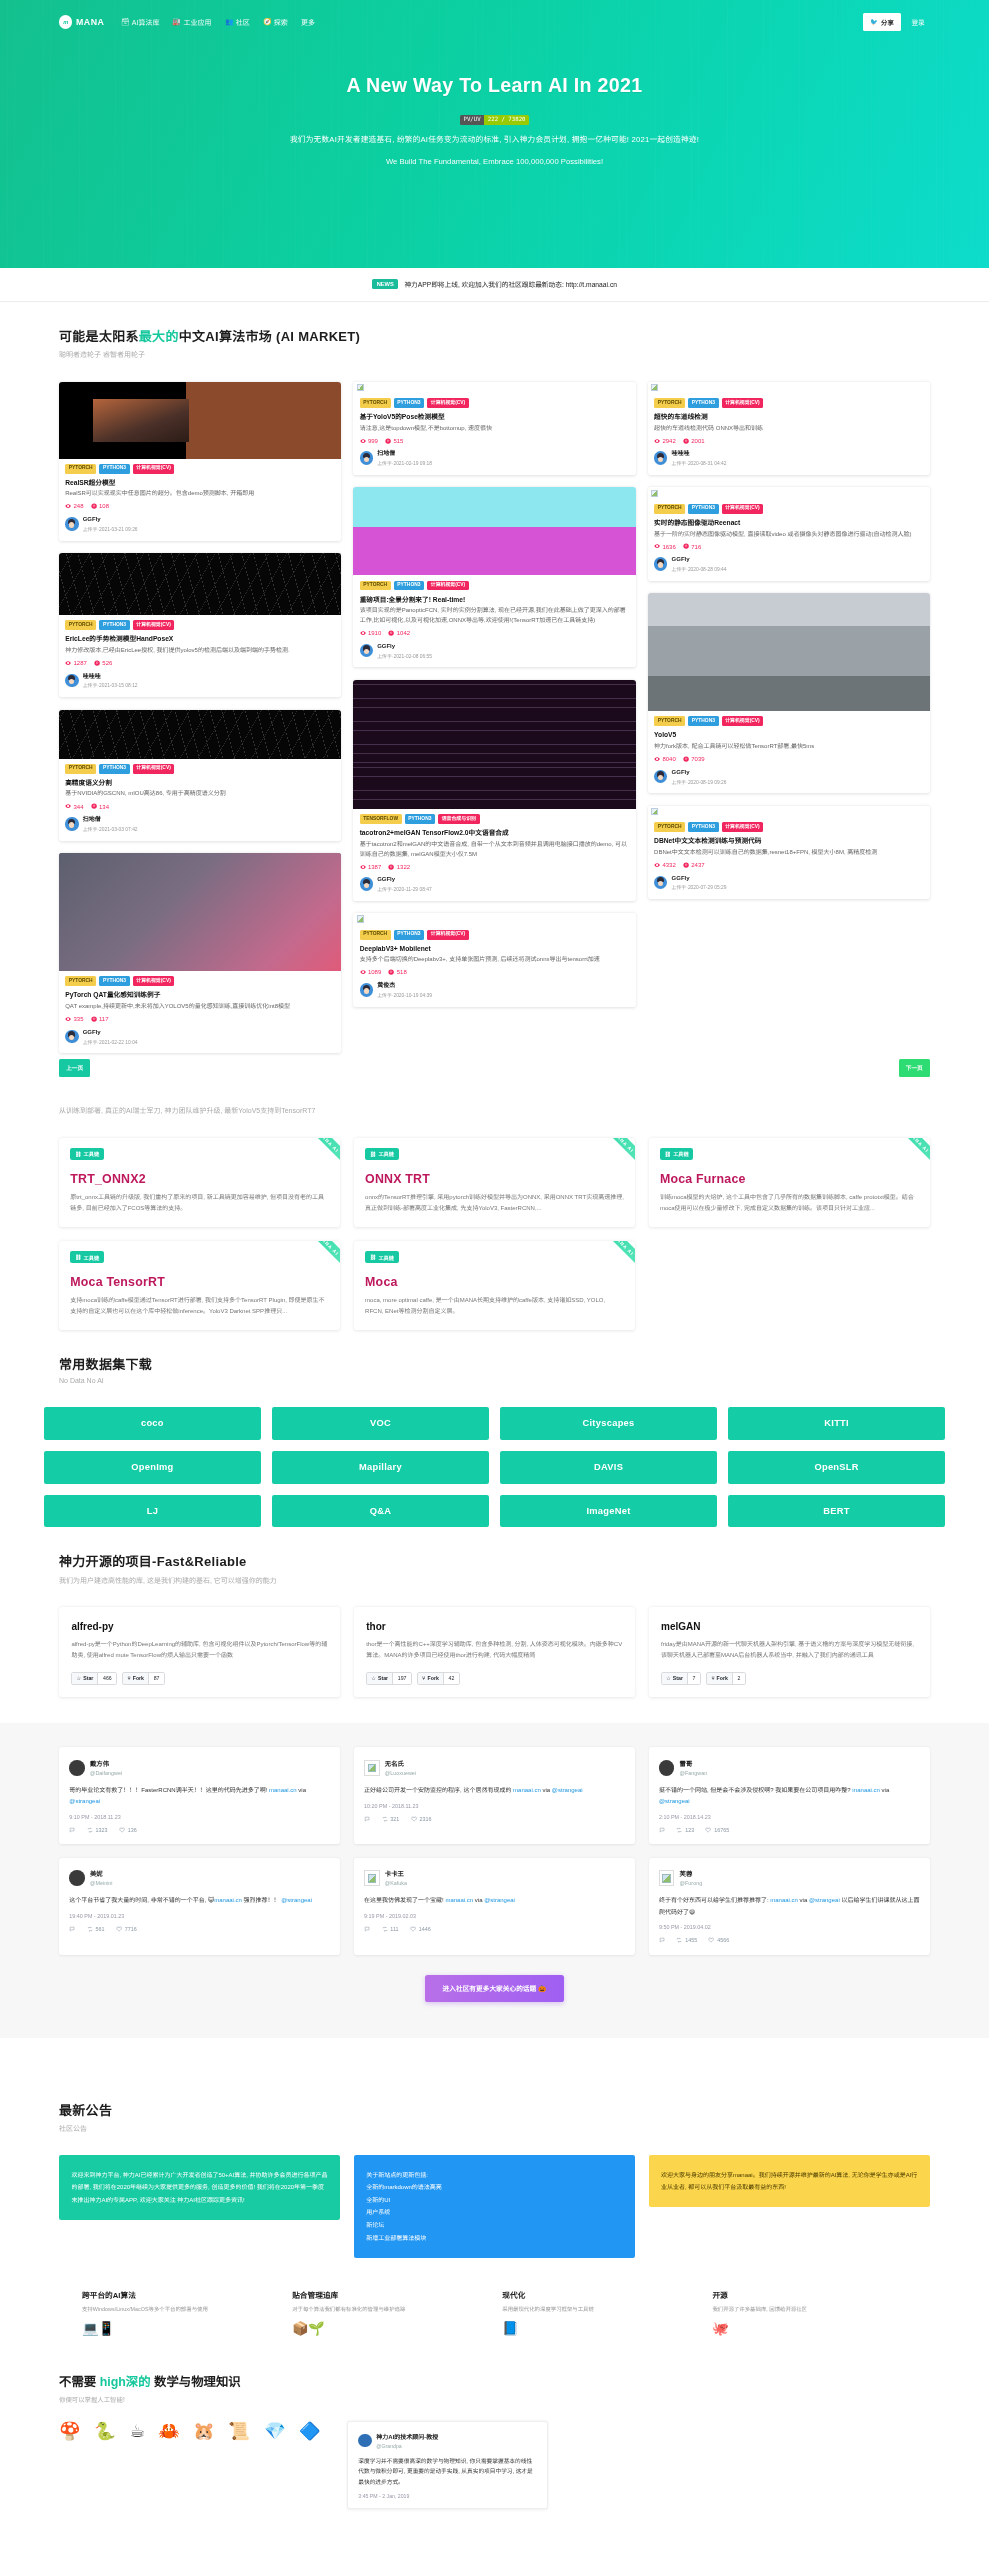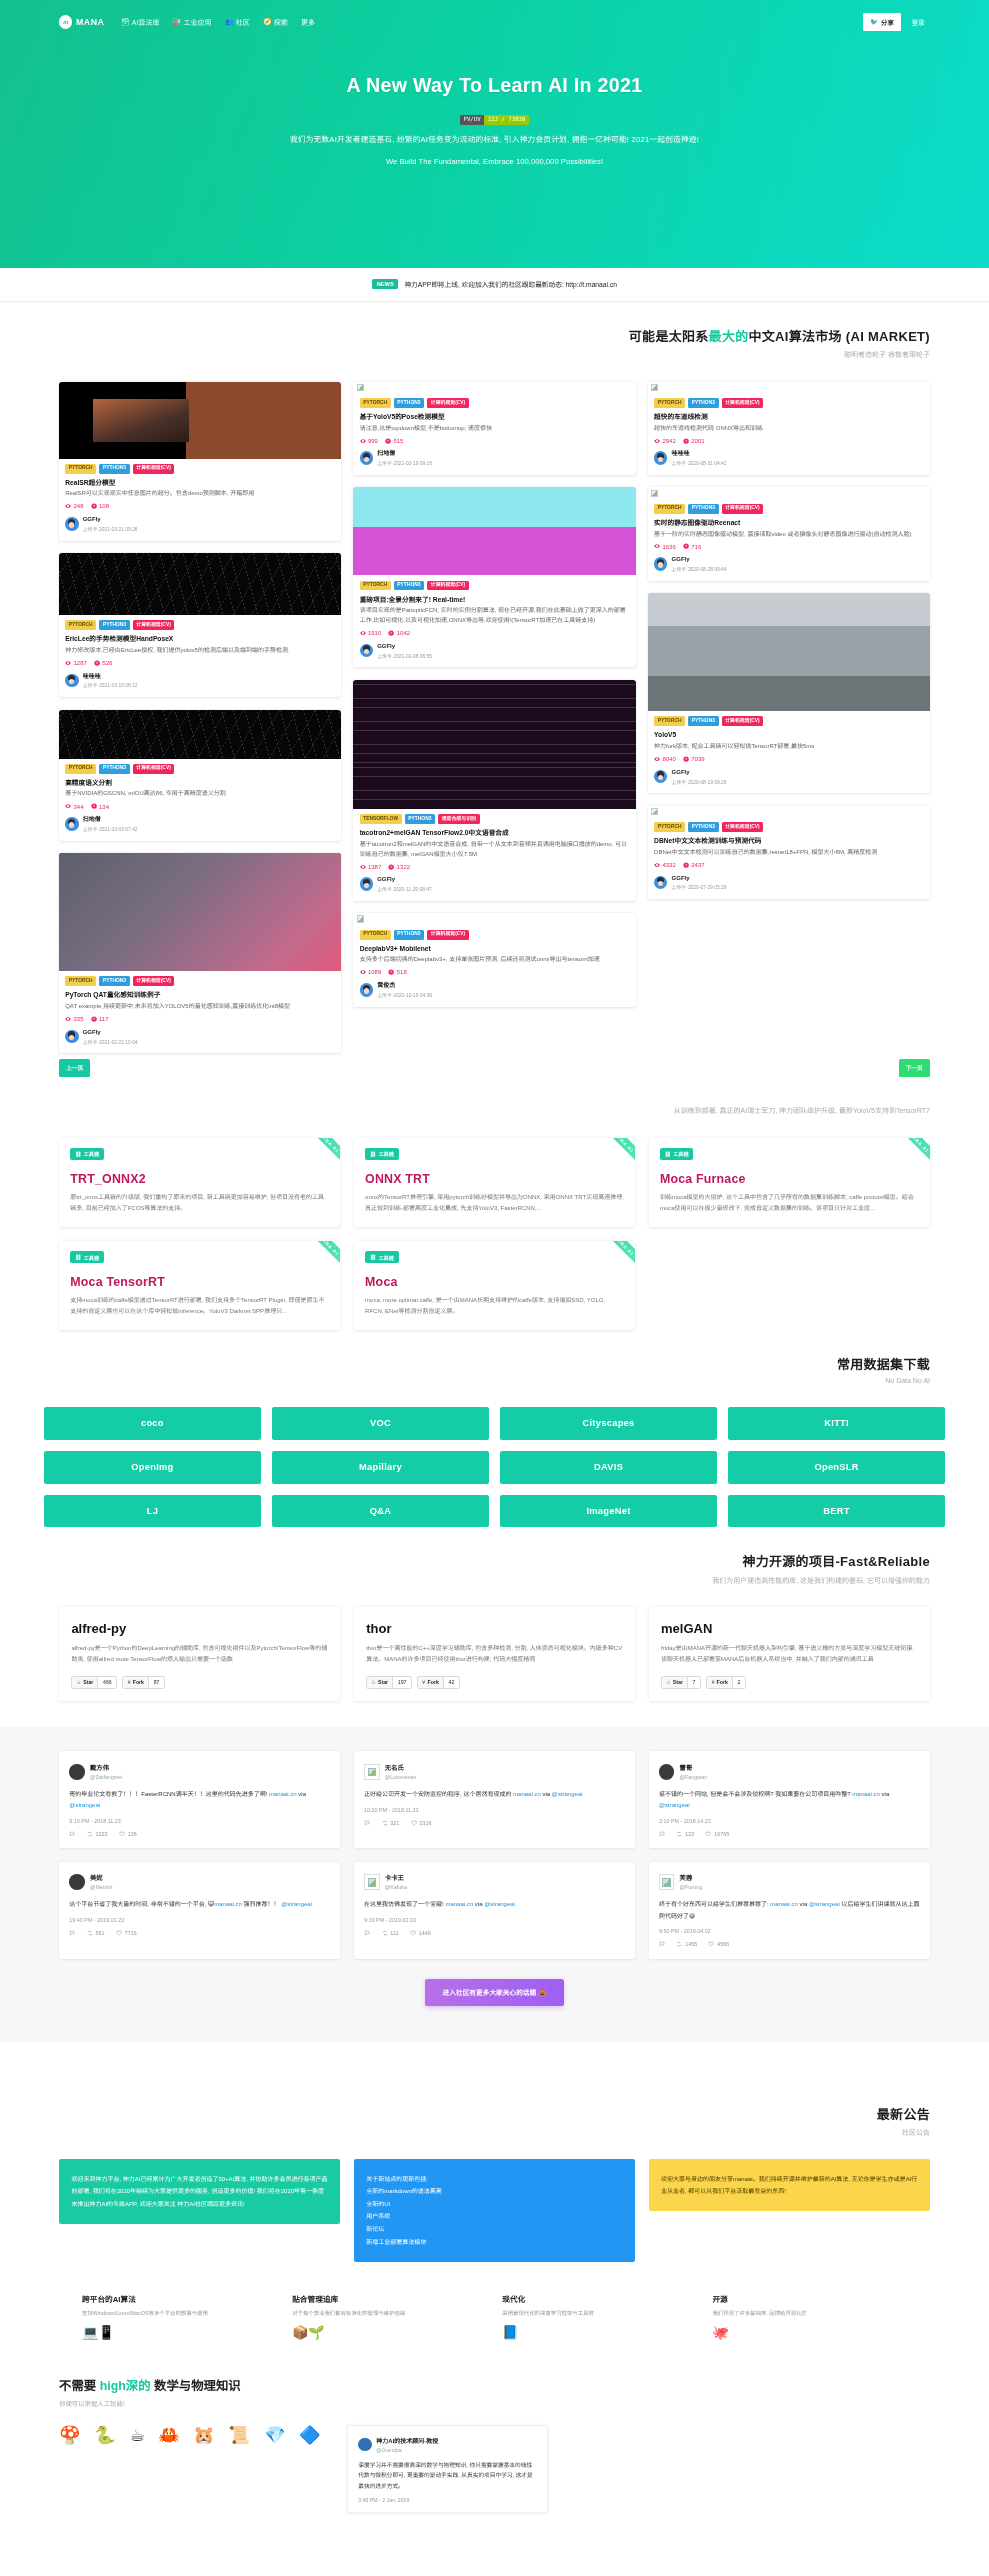--- a/index.html
+++ b/index.html
@@ -30,21 +30,21 @@
   .hero-sub{color:#fff;font-size:7.7px;margin-top:7.2px;letter-spacing:0.2px}
   .hero-sub2{color:#fff;font-size:7.7px;margin-top:13.4px;opacity:.97}
 
   
   .newsbar{background:#fff;border-bottom:0.5px solid #eee;padding:11.3px 0;text-align:center;box-shadow:0 0.5px 1.5px rgba(0,0,0,.04)}
   .news-tag{display:inline-block;background:#1abc9c;color:#fff;font-size:5.7px;font-weight:700;padding:2.1px 4.6px;border-radius:1.5px;margin-right:4.1px;vertical-align:middle}
   .news-text{font-size:6.7px;color:#222;vertical-align:middle}
 
   
   .section{padding:24px 59px 5.2px}
-  .sec-head{text-align:right;margin-bottom:17.5px}
+  .sec-head{text-align:left;margin-bottom:17.5px}
   .sec-title{font-size:13px;font-weight:700;color:#1d1d1d;letter-spacing:0.3px}
   .sec-title .hl{color:#15c79c}
   .sec-sub{font-size:7px;color:#aaa;margin-top:4.1px}
 
   
   .masonry{column-count:3;column-gap:12.4px;padding:0 59px}
   .card{break-inside:avoid;background:#fff;border-radius:3.1px;box-shadow:0 0.5px 3.1px rgba(0,0,0,.12);margin-bottom:12.4px;overflow:hidden}
   .card-img{width:100%;display:block;min-height:10.3px}
   .ph-broken{height:11.3px;background:#fff;padding:2.1px 3.1px}
   .ph-broken i{display:block;width:7.2px;height:7.2px;border:0.5px solid #bcd;background:linear-gradient(135deg,#e8f0f6 50%,#8fbf6a 50%);}
@@ -90,21 +90,21 @@
   .tool-name{font-size:12.4px;font-weight:700;color:#be185d;margin:12.4px 0 5.2px;letter-spacing:0.2px}
   .tool-desc{font-size:6px;color:#777;line-height:1.85}
 
   
   .ds-grid{display:grid;grid-template-columns:repeat(4,1fr);gap:11.3px;padding:0 44px}
   .ds-btn{background:#14cca6;color:#fff;font-size:9.3px;font-weight:600;text-align:center;padding:11.3px 0;border-radius:2.1px;letter-spacing:0.3px}
 
   
   .oss-grid{display:grid;grid-template-columns:repeat(3,1fr);gap:13.4px;padding:0 59px}
   .oss-card{background:#fff;border-radius:3.6px;box-shadow:0 0.5px 3.6px rgba(0,0,0,.10);padding:13.4px 12.4px 12.4px}
-  .oss-name{font-size:13px;font-weight:700;color:#111;margin-bottom:7.2px}
+  .oss-name{font-size:10px;font-weight:700;color:#111;margin-bottom:7.2px}
   .oss-desc{font-size:6px;color:#777;line-height:1.9;margin-bottom:10.3px}
   .gh-row{display:flex;gap:5.2px}
   .gh-btn{display:flex;align-items:stretch;border:0.5px solid #d8dbde;border-radius:2.1px;overflow:hidden;font-size:5.2px}
   .gh-lbl{background:#f6f8fa;padding:2.6px 4.1px;display:flex;align-items:center;gap:2.1px;color:#24292e;font-weight:600}
   .gh-num{background:#fff;padding:2.6px 4.6px;border-left:0.5px solid #d8dbde;color:#24292e;display:flex;align-items:center}
 
   
   .community{background:#f7f7f7;padding:24px 0 36px;margin-top:26px}
   .tw-grid{display:grid;grid-template-columns:repeat(3,1fr);gap:13.4px;padding:0 59px}
   .tw-card{background:#fff;border-radius:3.1px;box-shadow:0 0.5px 2.6px rgba(0,0,0,.08);padding:11.3px 10.3px}

